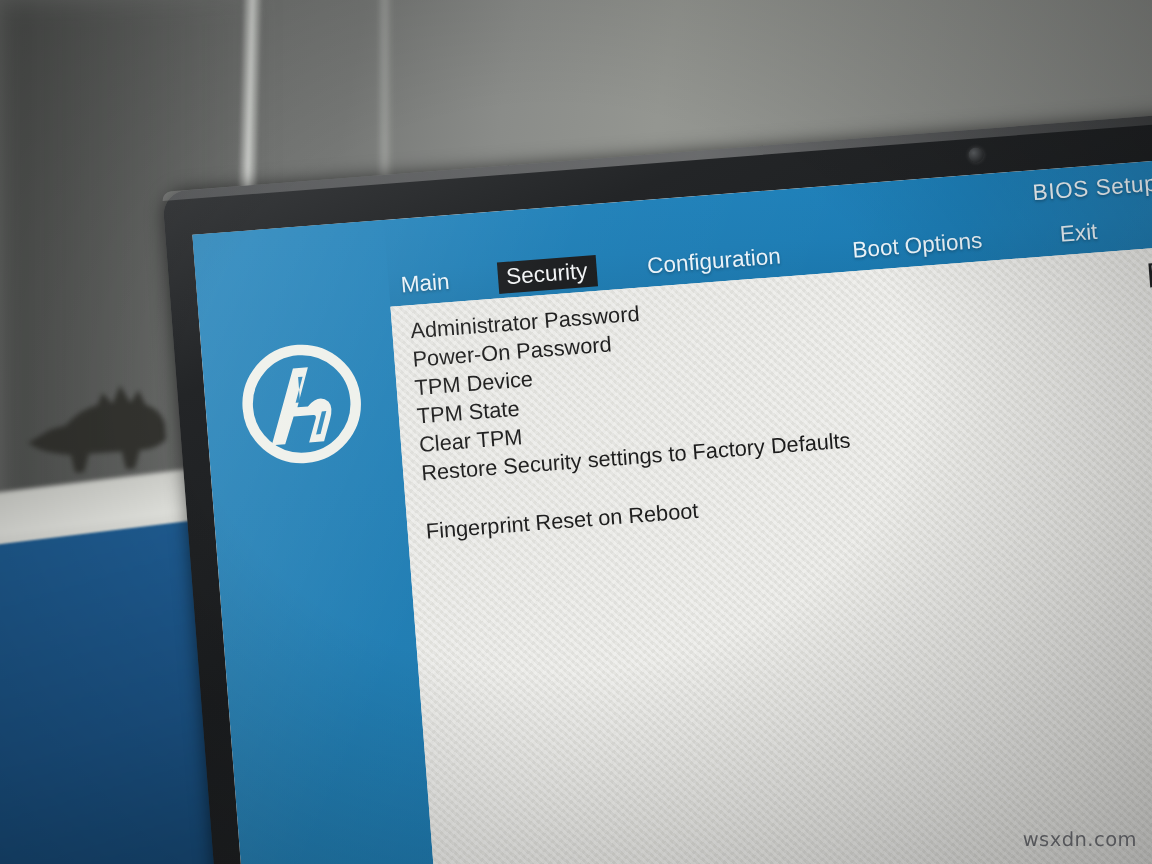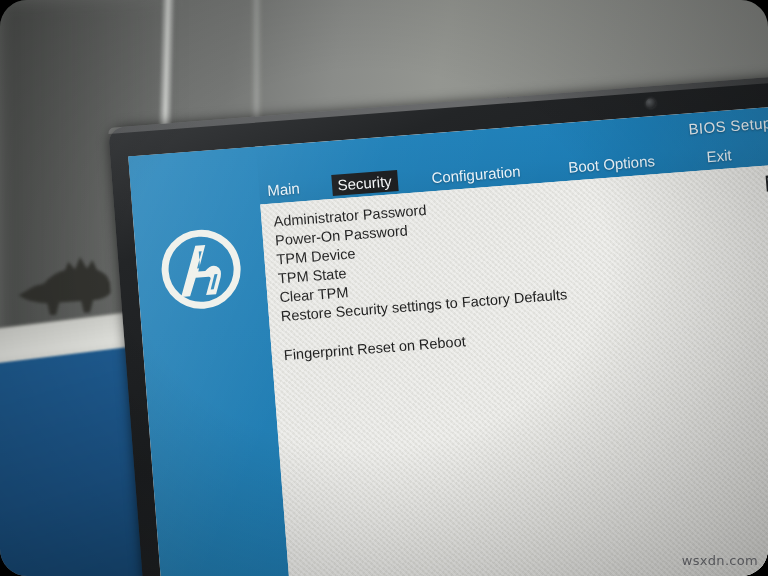--- a/index.html
+++ b/index.html
@@ -1,18 +1,18 @@
 <!DOCTYPE html>
 <html><head>
 <meta charset="utf-8">
 <style>
   html,body{margin:0;padding:0;background:#000;}
   body{width:768px;height:576px;overflow:hidden;font-family:"Liberation Sans",sans-serif;}
 
-  #scene{position:relative;width:768px;height:576px;overflow:hidden;border-radius:27px;}
+  #scene{position:relative;width:768px;height:576px;overflow:hidden;}
 
   
   .wall{position:absolute;inset:0;
         background:linear-gradient(100deg,#6d6f6d 0%,#767876 28%,#8a8c89 40%,#949691 52%,#8c8e8a 72%,#818380 100%);}
   .wall-shadow{position:absolute;left:0;top:0;width:175px;height:430px;
         background:linear-gradient(90deg,rgba(40,42,40,.45),rgba(60,62,60,.05));
         filter:blur(8px);}
   .wall-seam{position:absolute;left:158px;top:-20px;width:13px;height:330px;
         background:linear-gradient(90deg,rgba(255,255,255,.05),rgba(226,228,224,.85),rgba(255,255,255,.05));
         transform:rotate(1.5deg);filter:blur(1.2px);}

